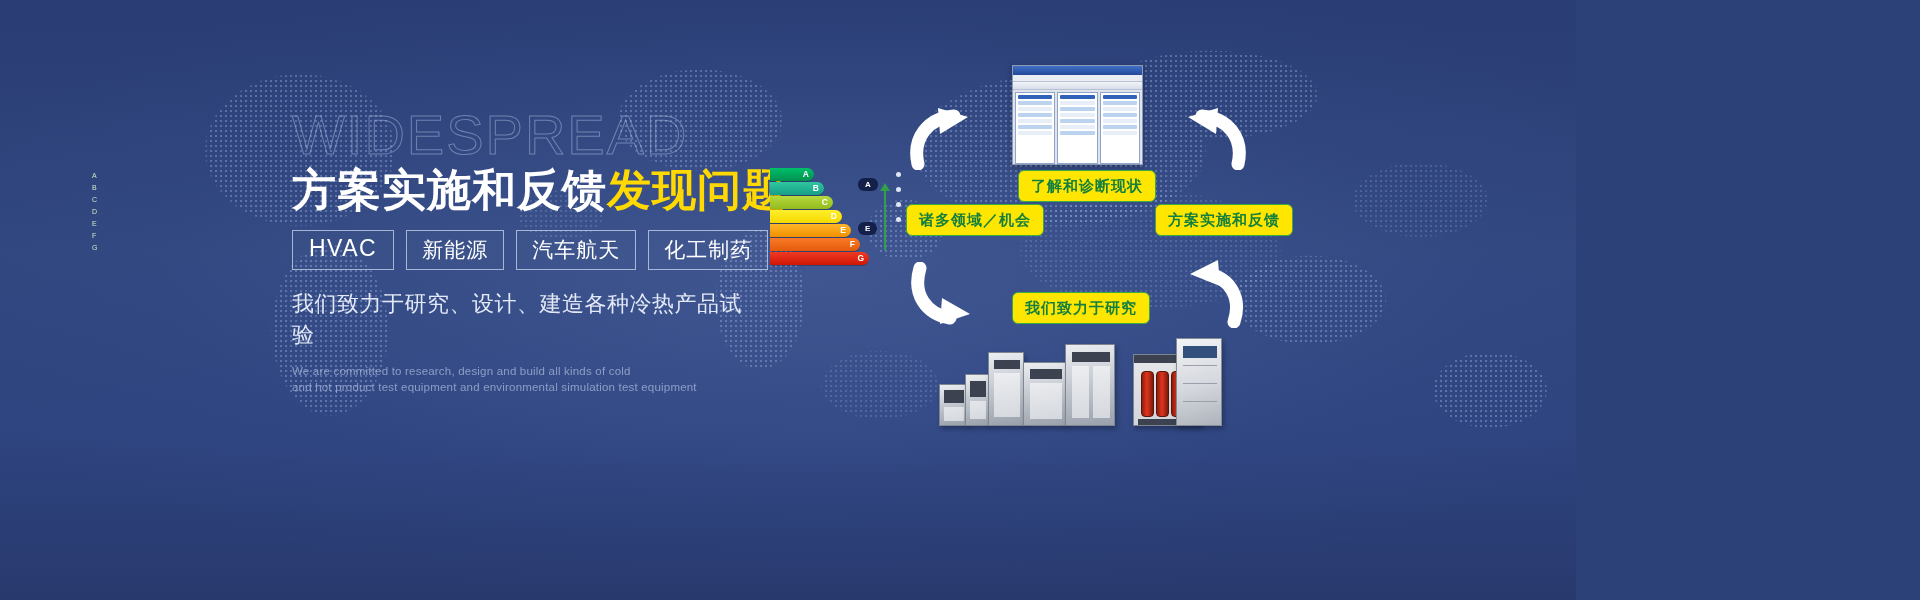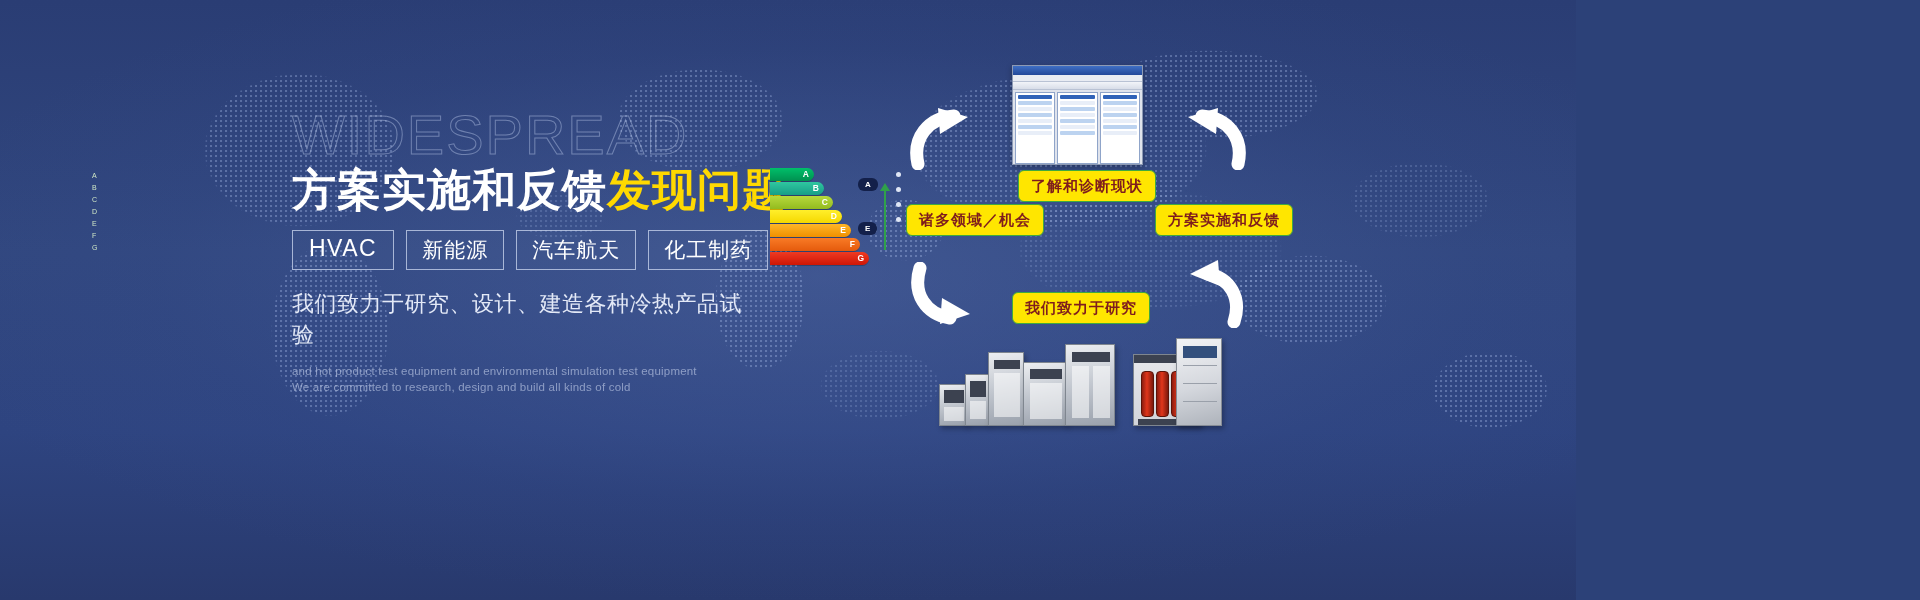--- a/index.html
+++ b/index.html
@@ -142,21 +142,21 @@
     border-bottom:8px solid #2fa14a;
   }
   .edots { position:absolute; left:896px; top:172px; }
   .edot { width:5px;height:5px;border-radius:50%;background:#dfe6f5;margin-bottom:10px; }
 
   .yellow-label {
     position:absolute;
     background:#ffe600;
     border:1.5px solid #3fa93f;
     border-radius:6px;
-    color:#7f1d1d;
+    color:#15803d;
     font-size:15px; line-height:15px; font-weight:700;
     padding:7px 12px 8px;
     white-space:nowrap;
     letter-spacing:1px;
   }
   .lbl-diagnose { left:1018px; top:170px; }
   .lbl-discover { left:906px; top:204px; }
   .lbl-feedback { left:1155px; top:204px; }
   .lbl-plan     { left:1012px; top:292px; }
 
@@ -228,22 +228,22 @@
       <div class="tag">新能源</div>
       <div class="tag">汽车航天</div>
       <div class="tag">化工制药</div>
     </div>
 
     <div class="desc">
       <span>我们致力于研究、设计、建造各种冷热产品试验</span>
     </div>
 
     <div class="desc-en">
+      <div>We are committed to research, design and build all kinds of cold</div>
       <div>and hot product test equipment and environmental simulation test equipment</div>
-      <div>We are committed to research, design and build all kinds of cold</div>
     </div>
   </div>
 
   <div class="energy">
     <div class="ebar" style="top:0px;width:44px;background:linear-gradient(180deg,#00bf6a,#009150);">
       <span>A</span></div>
     <div class="ebar" style="top:14px;width:54px;background:linear-gradient(180deg,#2fc7a0,#179e86);">
       <span>B</span></div>
     <div class="ebar" style="top:28px;width:63px;background:linear-gradient(180deg,#b7d93c,#93bb1f);">
       <span>C</span></div>

